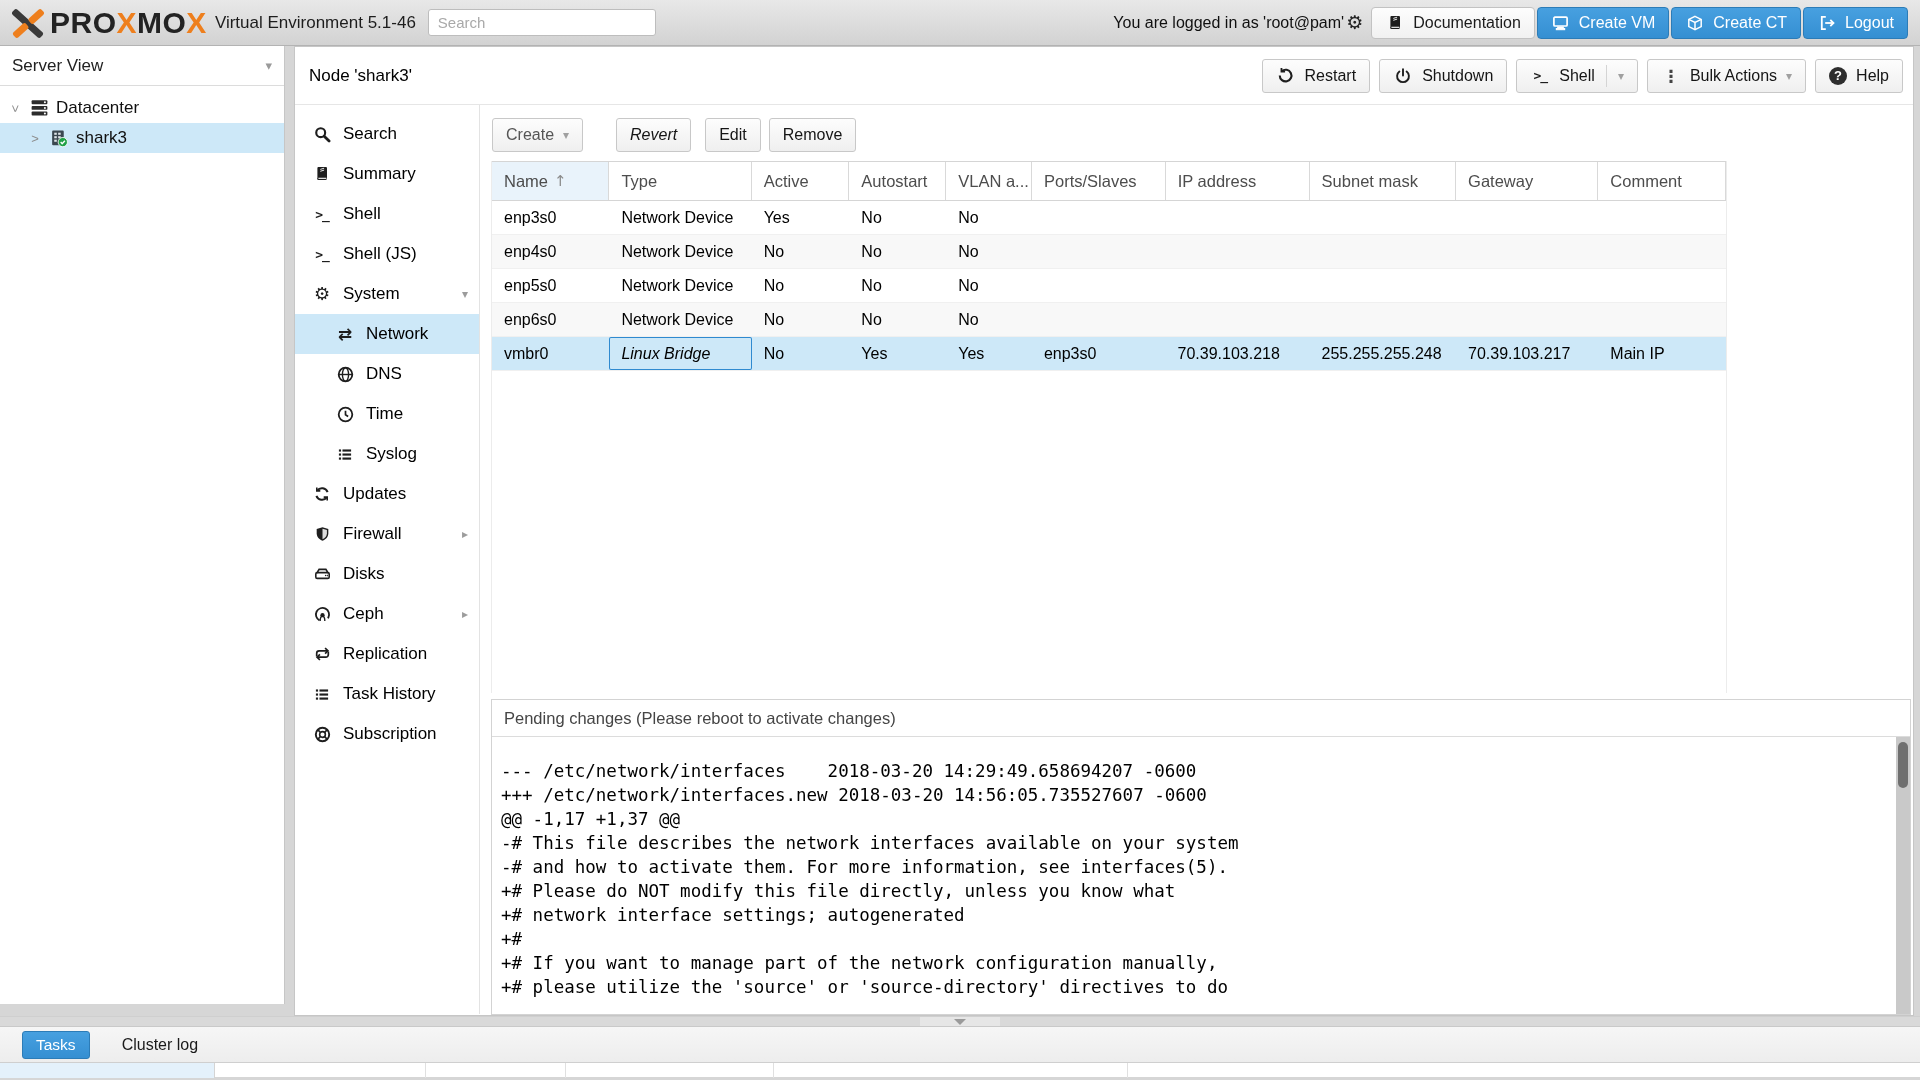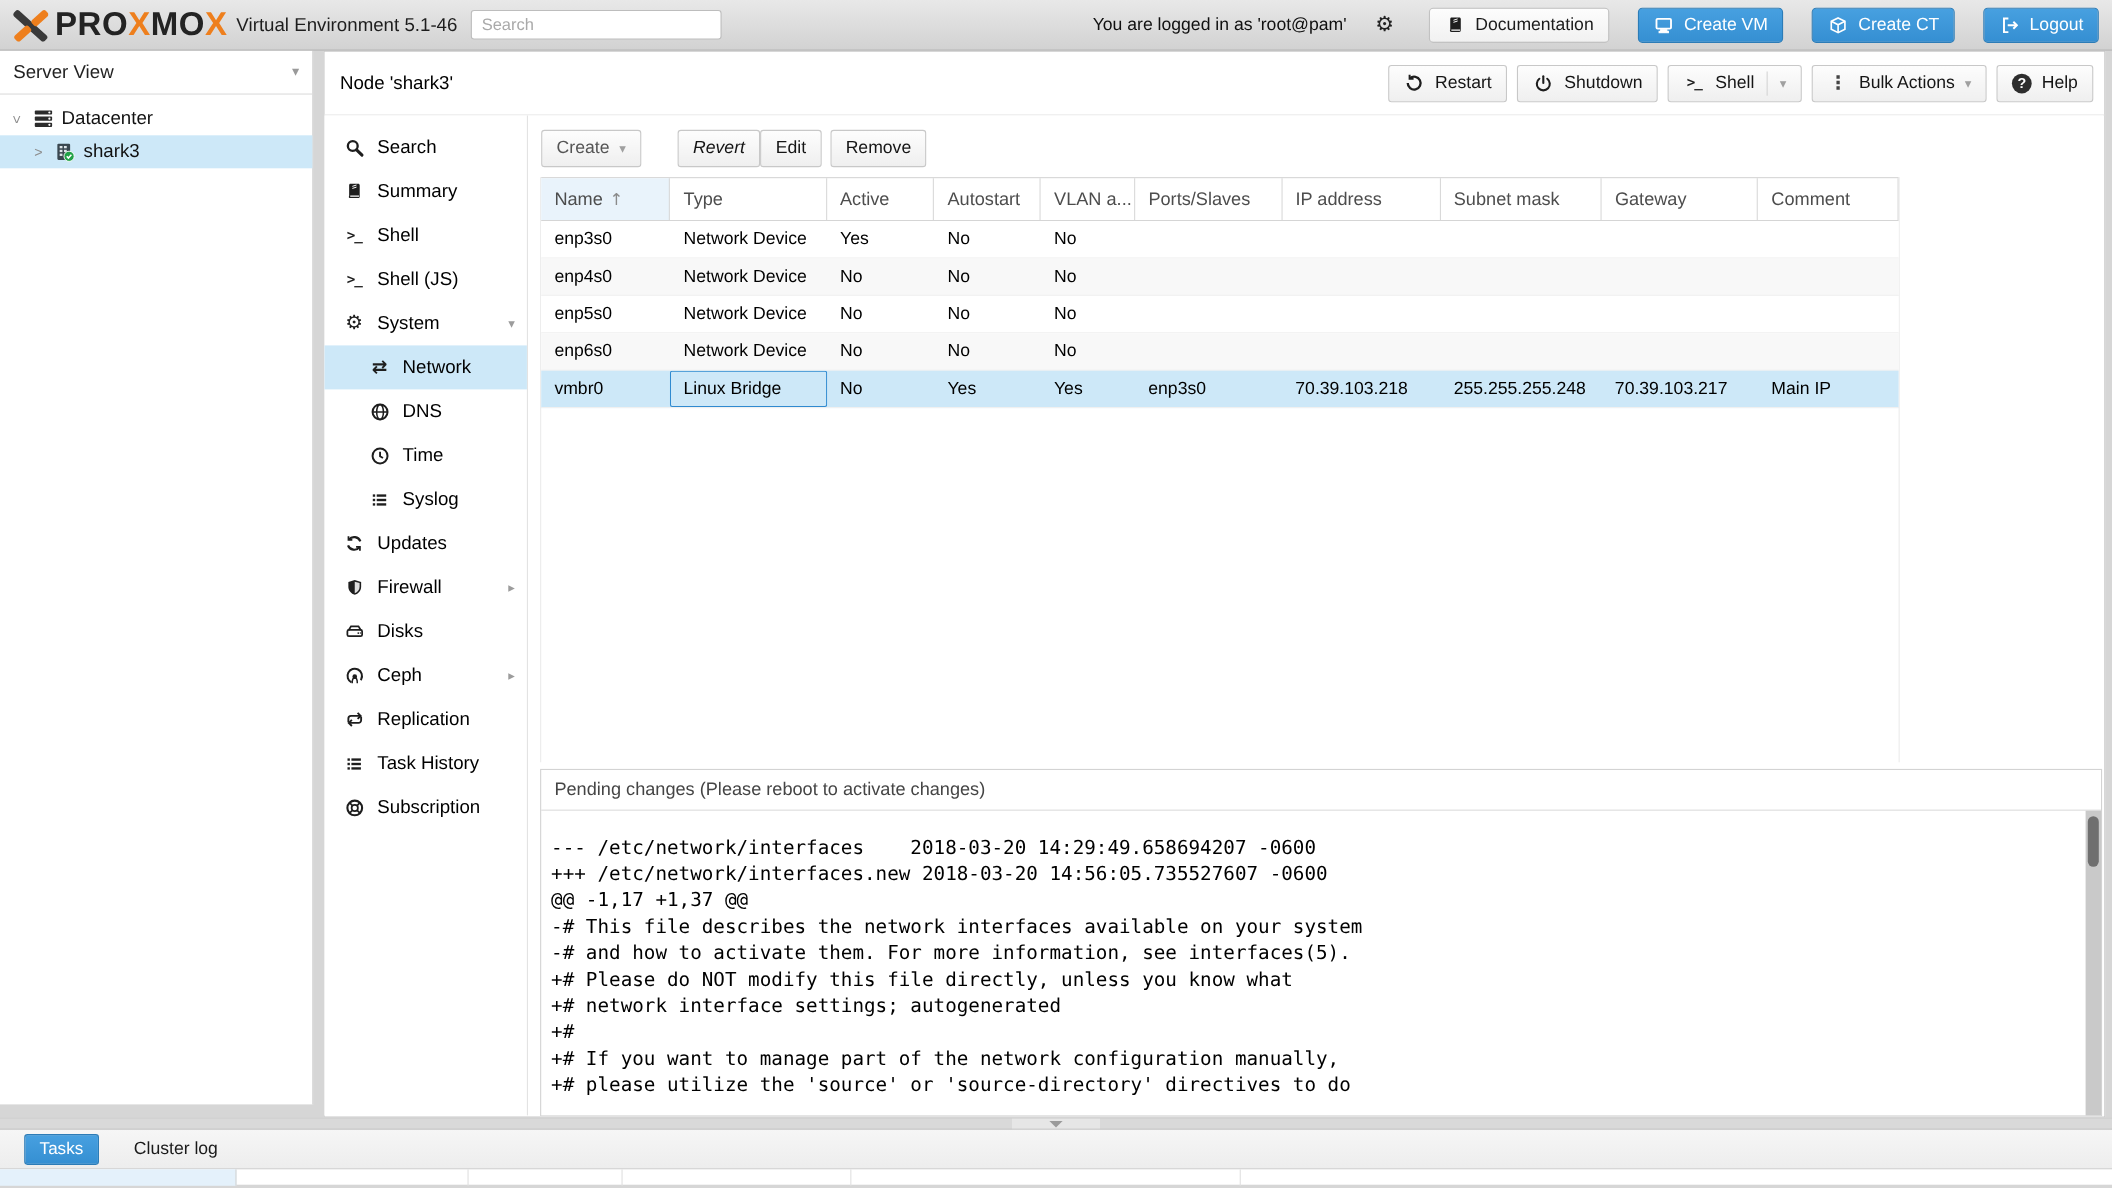--- a/index.html
+++ b/index.html
@@ -10,21 +10,21 @@
   .topbar { position:absolute; left:0; top:0; width:1920px; height:46px;
     background:linear-gradient(#e8e8e8,#d2d2d2); border-bottom:1px solid #b3b3b3;
     display:flex; align-items:center; padding:0 12px; z-index:5; }
   .logo { display:flex; align-items:center; gap:6px; }
   .logo-word { font-size:30px; font-weight:bold; letter-spacing:.5px; color:#232323; }
   .logo-word .orange { color:#ee7f1d; }
   .ve-label { font-size:17px; color:#1d1d1d; margin-left:8px; }
   .search-input { margin-left:12px; width:228px; height:27px; border:1px solid #bdbdbd;
     border-radius:3px; padding:0 9px; font-size:15px; font-family:inherit; background:#fff; color:#333; }
   .search-input::placeholder { color:#a9a9a9; }
-  .top-right { margin-left:auto; display:flex; align-items:center; gap:26px; }
+  .top-right { margin-left:auto; display:flex; align-items:center; gap:2px; }
   .login-text { font-size:16px; color:#101010; }
   .uni { font-family:"DejaVu Sans", sans-serif; }
   .gear-glyph { font-size:19px; color:#222; line-height:1; }
   .btn, .btn-white, .btn-blue { display:inline-flex; align-items:center; gap:8px; height:32px;
     padding:0 13px; border-radius:4px; font-size:16px; cursor:pointer; white-space:nowrap; }
   .btn-white { background:linear-gradient(#fdfdfd,#f1f1f1); border:1px solid #c2c2c2; color:#1b1b1b; }
   .btn-blue { background:linear-gradient(#47a0e0,#358fd2); border:1px solid #2c7cb7; color:#fff; }
   .btn-blue svg { stroke:#fff; }
 
   
@@ -421,21 +421,21 @@
 
   <div class="content">
     <div class="toolbar">
       <div class="tbtn" style="color:#555;">
         <span>Create</span>
         <span class="caret-d uni">▾</span>
       </div>
       <div class="tbtn" style="margin-left:33px;font-style:italic;">
         <span>Revert</span>
       </div>
-      <div class="tbtn" style="">
+      <div class="tbtn" style="margin-left:14px;">
         <span>Edit</span>
       </div>
       <div class="tbtn" style="margin-left:8px;">
         <span>Remove</span>
       </div>
     </div>
 
     <div class="grid">
       <div class="grid-head" id="grid-head">
           <div class="th sorted" style="width: 135px;">
@@ -514,21 +514,21 @@
             <div class="td" style="width: 111px;">No</div>
             <div class="td" style="width: 98px;">No</div>
             <div class="td" style="width: 154px;"></div>
             <div class="td" style="width: 166px;"></div>
             <div class="td" style="width: 169px;"></div>
             <div class="td" style="width: 164px;"></div>
             <div class="td" style="width: 147px;"></div>
           </div>
           <div class="tr selected">
             <div class="td" style="width: 135px;">vmbr0</div>
-            <div class="td focused" style="width: 164px;">Linux Bridge</div>
+            <div class="td focused" style="width: 164px; font-style: italic;">Linux Bridge</div>
             <div class="td" style="width: 112px;">No</div>
             <div class="td" style="width: 111px;">Yes</div>
             <div class="td" style="width: 98px;">Yes</div>
             <div class="td" style="width: 154px;">enp3s0</div>
             <div class="td" style="width: 166px;">70.39.103.218</div>
             <div class="td" style="width: 169px;">255.255.255.248</div>
             <div class="td" style="width: 164px;">70.39.103.217</div>
             <div class="td" style="width: 147px;">Main IP</div>
           </div>
         </div>

